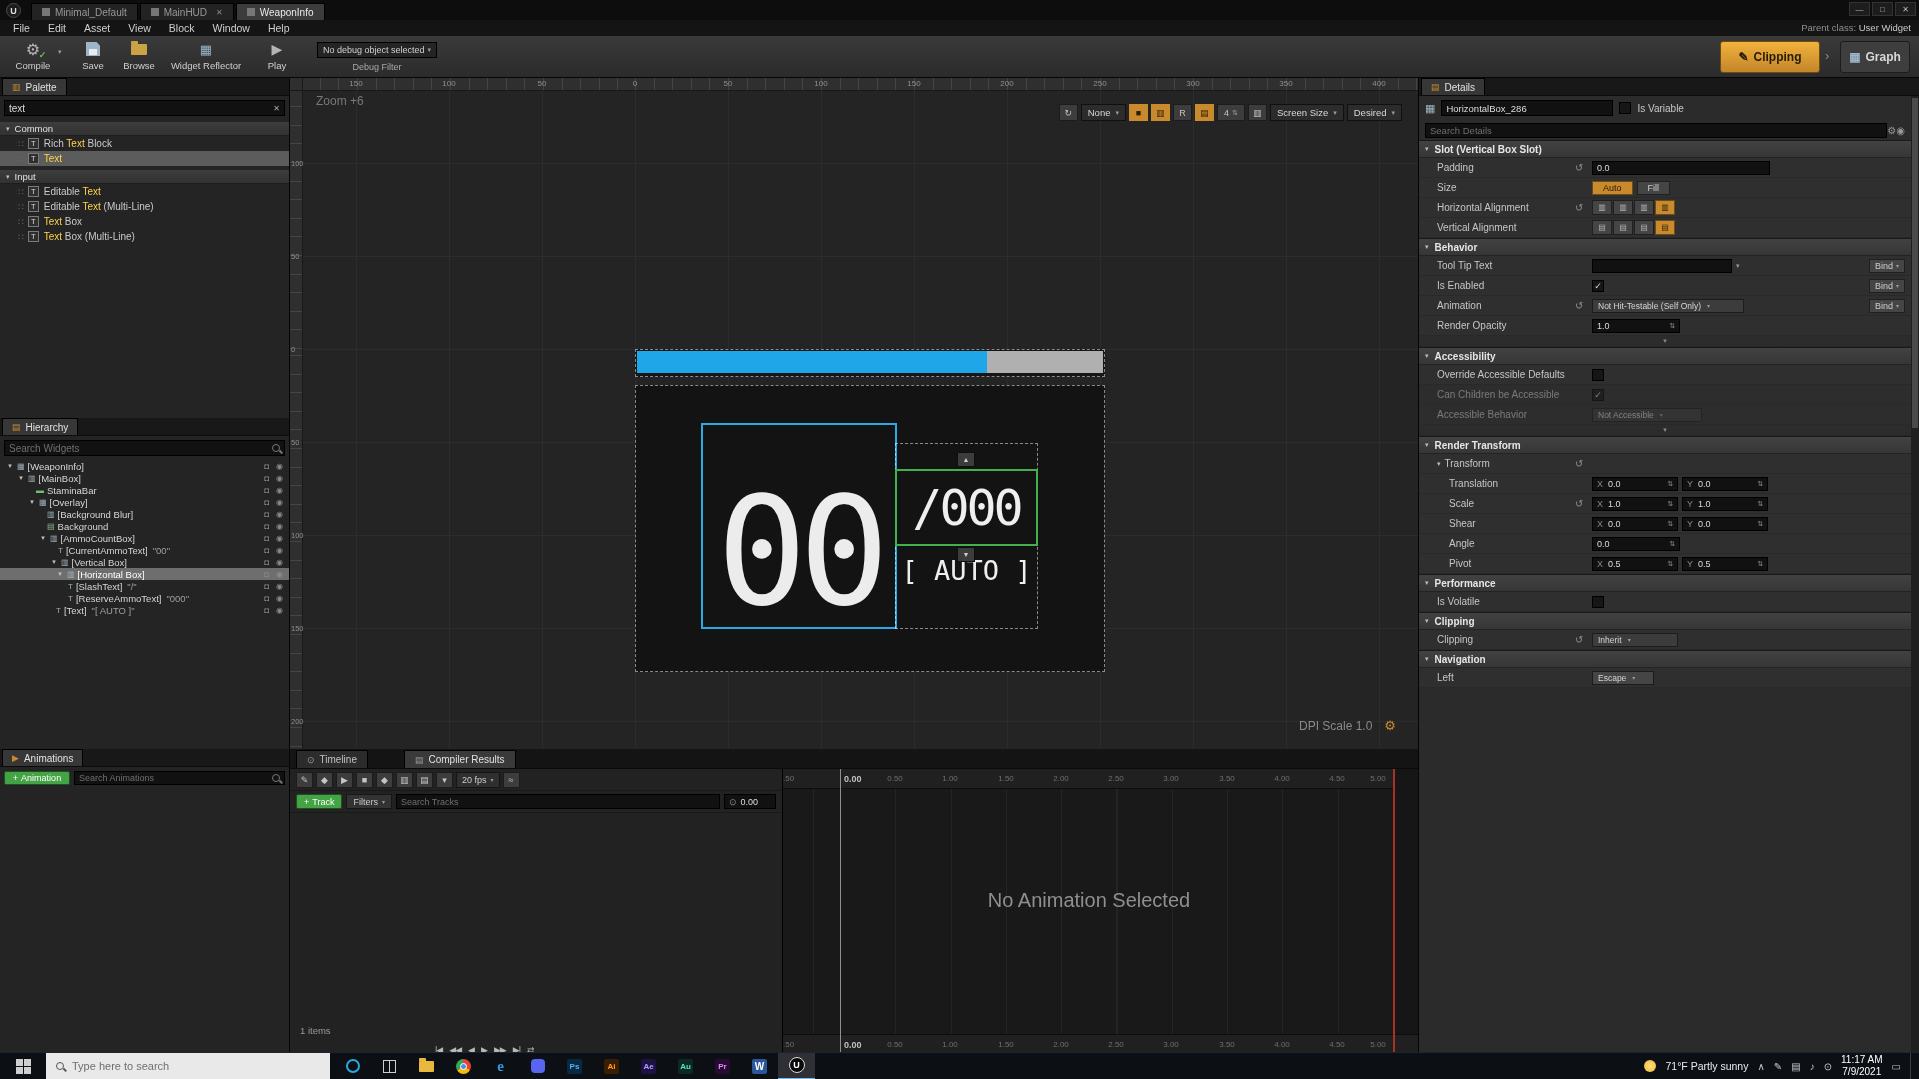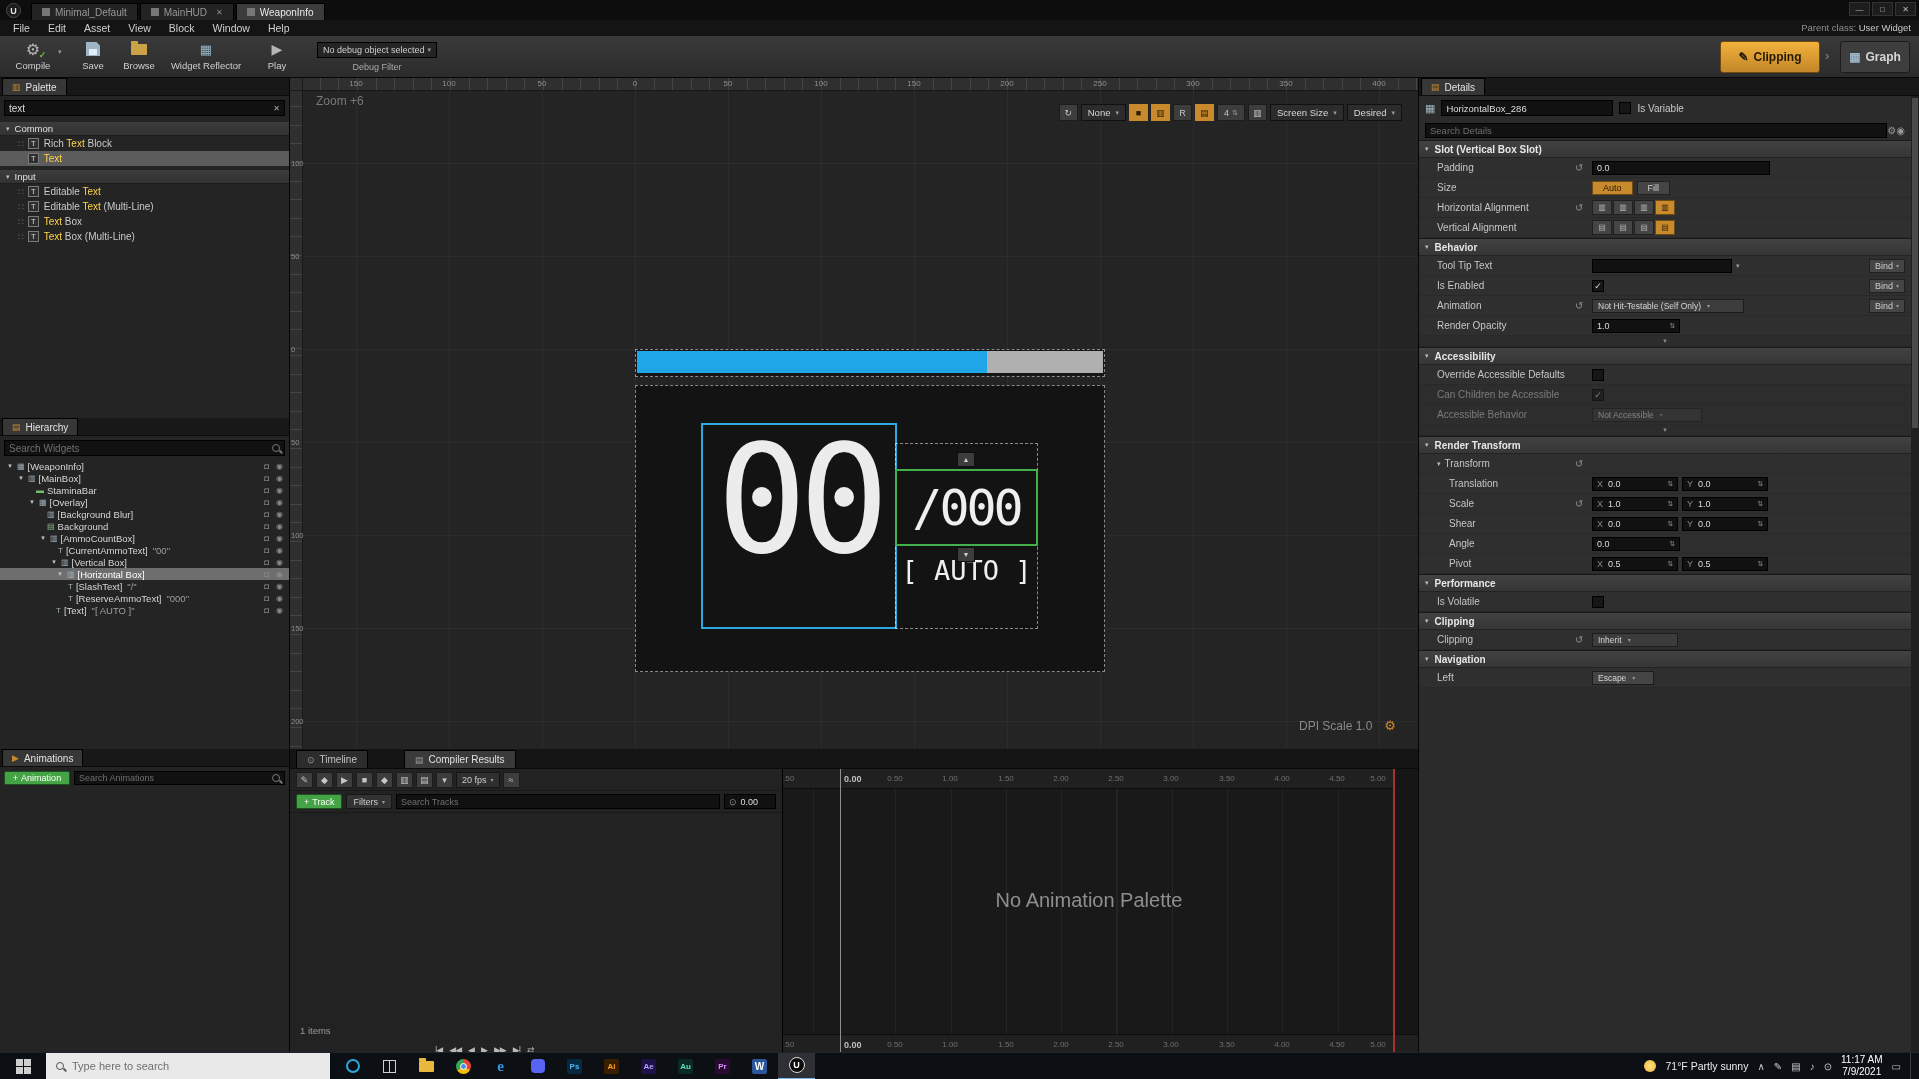--- a/index.html
+++ b/index.html
@@ -71,21 +71,21 @@
 .canvas{position:absolute;left:13px;top:13px;right:0;bottom:0;background-color:#242424;background-image:linear-gradient(rgba(255,255,255,.035) 1px,transparent 1px),linear-gradient(90deg,rgba(255,255,255,.035) 1px,transparent 1px);background-size:93px 93px;background-position:332px 258px}
 .zoomlab{position:absolute;left:26px;top:16px;font-size:12px;color:#787878;z-index:4}
 .vpctrl{position:absolute;top:26px;right:16px;display:flex;gap:3px;align-items:center;z-index:4}
 .vbtn{width:19px;height:17px;font-size:9px}
 .vbtn.orange{background:#c98a2d;border-color:#74511100;color:#2b1d05}
 .vdrop{height:17px;background:#2c2c2c;border:1px solid #101010;display:flex;align-items:center;gap:5px;padding:0 6px;font-size:9.5px;color:#d8d8d8}
 .vdrop .dd{font-size:7px;color:#999}
 .dash{position:absolute;border:1px dashed rgba(255,255,255,.5)}
 .pbar{position:absolute;left:334px;top:260px;width:466px;height:22px;background:#b0b0b0}
 .pfill{height:100%;background:#1ea6e8}
-.selblue{position:absolute;left:398px;top:332px;width:196px;height:206px;border:2px solid #2aa9e2;display:flex;align-items:flex-start;justify-content:center}
+.selblue{position:absolute;left:398px;top:332px;width:196px;height:206px;border:2px solid #2aa9e2;display:flex;align-items:flex-end;justify-content:center}
 .ammo{font-family:"DejaVu Sans Mono",monospace;font-size:150px;color:#ececec;letter-spacing:-8px;line-height:1}
 .selgreen{position:absolute;left:592px;top:378px;width:143px;height:77px;border:2px solid #43b14b;display:flex;align-items:center;justify-content:center}
 .reserve{font-family:"DejaVu Sans Mono",monospace;font-size:50px;color:#efefef;letter-spacing:-3px}
 .automode{position:absolute;left:592px;top:464px;width:143px;text-align:center;font-family:"DejaVu Sans Mono",monospace;font-size:27px;color:#efefef}
 .handle{position:absolute;width:18px;height:15px;background:#3c3c3c;border:1px solid #0e0e0e;color:#cfcfcf;font-size:7px;display:flex;align-items:center;justify-content:center}
 .dpi{position:absolute;right:22px;bottom:16px;display:flex;align-items:center;gap:12px;font-size:12px;color:#8a8a8a;z-index:4}
 .dpi .gearg{color:#c98a2d;font-size:13px}
 
 .det{position:absolute;left:1418px;top:78px;right:0;bottom:27px;background:#2b2b2b;border-left:1px solid #050505;overflow:hidden}
 .detc{position:absolute;top:18px;left:0;right:8px}
@@ -902,21 +902,21 @@
         <span class="tlab" style="left:388px">3.00</span>
         <span class="tlab" style="left:444px">3.50</span>
         <span class="tlab" style="left:499px">4.00</span>
         <span class="tlab" style="left:554px">4.50</span>
         <span class="tlab" style="left:595px">5.00</span>
       </div>
       <div class="tgrid"></div>
       <div class="phline"></div>
       <div class="redline"></div>
       <div class="afterred"></div>
-      <div class="noanim">No Animation Palette</div>
+      <div class="noanim">No Animation Selected</div>
       <div class="truler bot">
         <span class="tlab" style="left:2px">-0.50</span>
         <span class="phlab" style="left:61px">0.00</span>
         <span class="tlab" style="left:112px">0.50</span>
         <span class="tlab" style="left:167px">1.00</span>
         <span class="tlab" style="left:223px">1.50</span>
         <span class="tlab" style="left:278px">2.00</span>
         <span class="tlab" style="left:333px">2.50</span>
         <span class="tlab" style="left:388px">3.00</span>
         <span class="tlab" style="left:444px">3.50</span>

